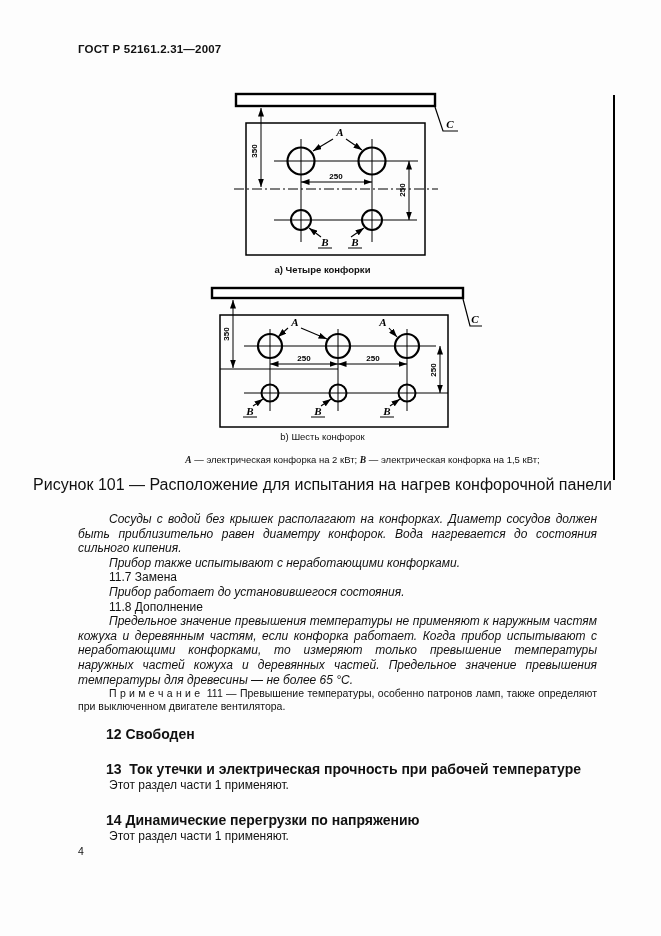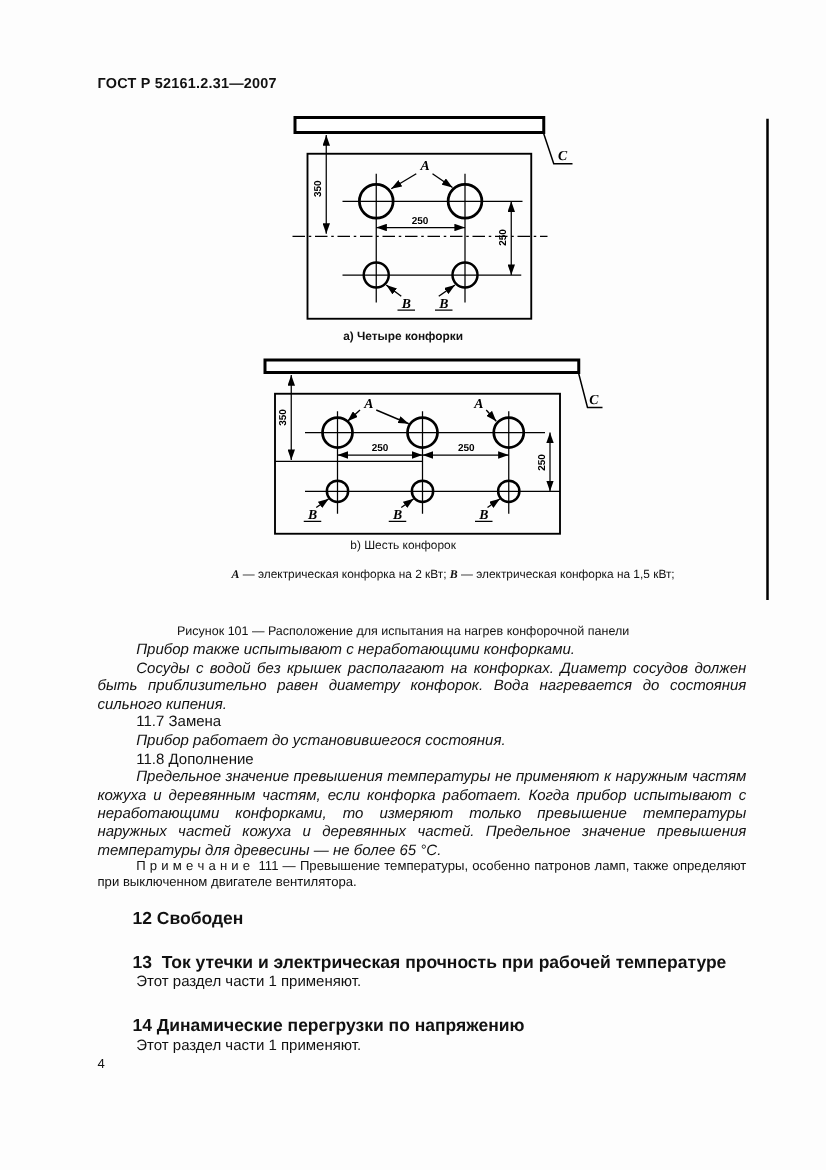--- a/index.html
+++ b/index.html
@@ -2,35 +2,35 @@
 <html lang="ru"><head>
 <meta charset="utf-8">
 <style>
   html,body { margin:0; padding:0; }
   body {
     width:661px; height:936px; position:relative; overflow:hidden;
     background:#fdfdfd; color:#111;
     font-family:"Liberation Sans", sans-serif;
   }
   .header {
-    position:absolute; left:78px; top:61px;
+    position:absolute; left:78px; top:43px;
     font-size:11.5px; font-weight:bold; letter-spacing:.2px;
   }
   .change-bar {
     position:absolute; left:613px; top:95px; width:2px; height:385px;
     background:#000;
   }
   .fig-svg1 { position:absolute; left:228px; top:90px; }
   .fig-svg2 { position:absolute; left:204px; top:285px; }
   .centered { position:absolute; left:0; width:645px; text-align:center; }
   .cap-a { top:264px; font-size:9.5px; font-weight:bold; }
   .cap-b { top:431px; font-size:9.5px; font-weight:normal; }
   .legend { top:452px; font-size:9.5px; line-height:15px;padding-left:40px; }
   .legend .ltr { font-family:"Liberation Serif", serif; font-style:italic; font-weight:bold; }
-  .fig-caption { top:500px; font-size:10px; }
+  .fig-caption { top:476px; font-size:16px; }
   .body-text {
     position:absolute; left:78px; top:512px; width:519px;
     font-size:12px; line-height:14.6px; text-align:justify;
   }
   .body-text p { margin:0; text-indent:31px; }
   .body-text p.it { font-style:italic; }
   .note {
     font-size:10.5px; line-height:13.2px; margin-top:4px;
     text-indent:18px; white-space:pre-wrap; text-align:justify;
   }
@@ -200,22 +200,22 @@
 
 <div class="centered cap-b">b) Шесть конфорок</div>
 
 <div class="centered legend">
   <div><span class="ltr">А</span><span> — электрическая конфорка на 2 кВт; </span><span class="ltr">В</span><span> — электрическая конфорка на 1,5 кВт;</span></div>
 </div>
 
 <div class="centered fig-caption">Рисунок 101 — Расположение для испытания на нагрев конфорочной панели</div>
 
 <div class="body-text">
+  <p class="it">Сосуды с водой без крышек располагают на конфорках. Диаметр сосудов должен быть прибли­зительно равен диаметру конфорок. Вода нагревается до состояния сильного кипения.</p>
   <p class="it">Прибор также испытывают с неработающими конфорками.</p>
-  <p class="it">Сосуды с водой без крышек располагают на конфорках. Диаметр сосудов должен быть прибли­зительно равен диаметру конфорок. Вода нагревается до состояния сильного кипения.</p>
   <p>11.7 Замена</p>
   <p class="it">Прибор работает до установившегося состояния.</p>
   <p>11.8 Дополнение</p>
   <p class="it">Предельное значение превышения температуры не применяют к наружным частям кожуха и деревянным частям, если конфорка работает. Когда прибор испытывают с неработающими кон­форками, то измеряют только превышение температуры наружных частей кожуха и деревянных частей. Предельное значение превышения температуры для древесины — не более 65 °С.</p>
   <p class="note">П р и м е ч а н и е  111 — Превышение температуры, особенно патронов ламп, также определяют при выключенном двигателе вентилятора.</p>
 
   <div class="sec-h h12">12 Свободен</div>
   <div class="sec-h h13">13  Ток утечки и электрическая прочность при рабочей температуре</div>
   <p class="sec-p">Этот раздел части 1 применяют.</p>
   <div class="sec-h h14">14 Динамические перегрузки по напряжению</div>

